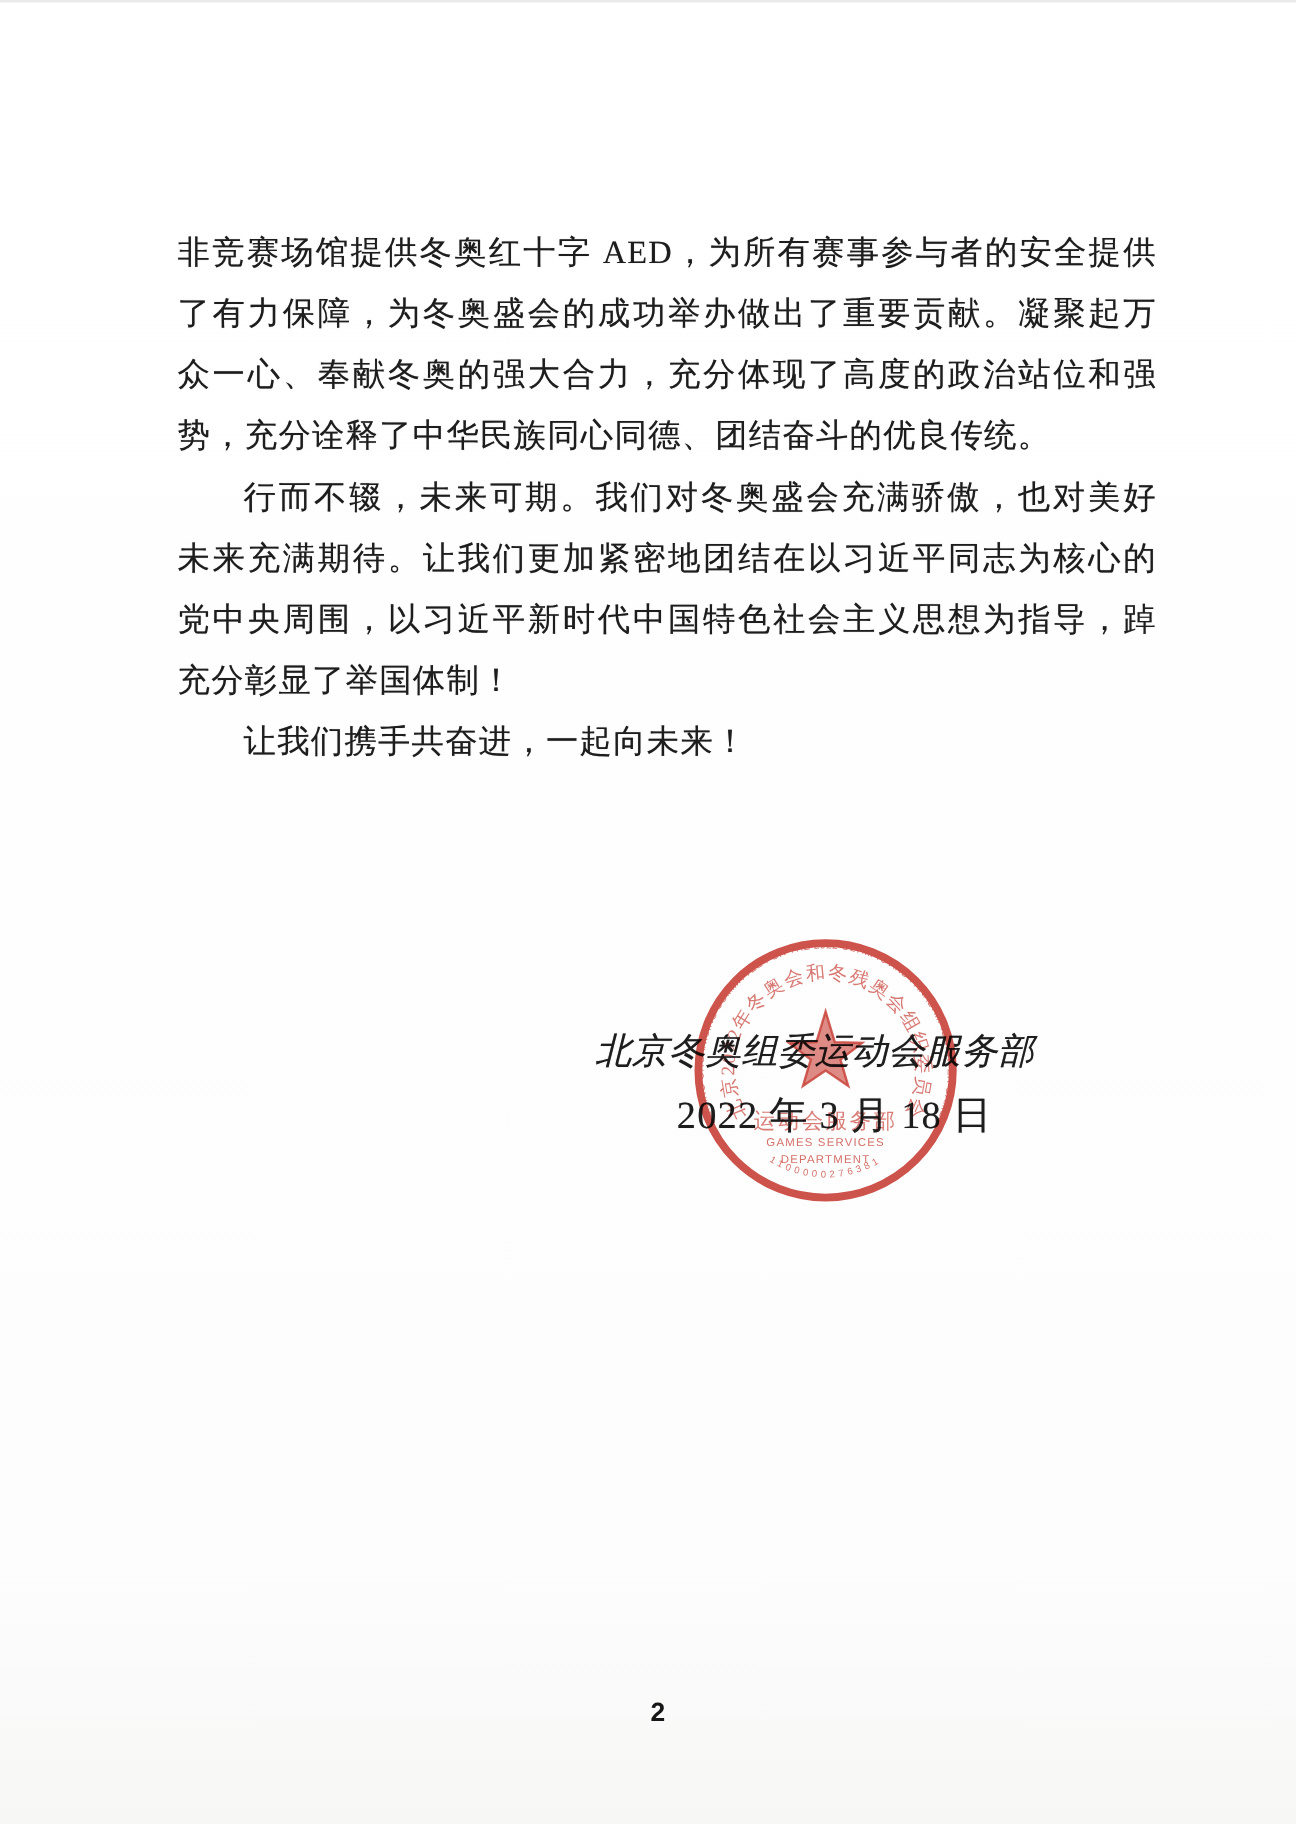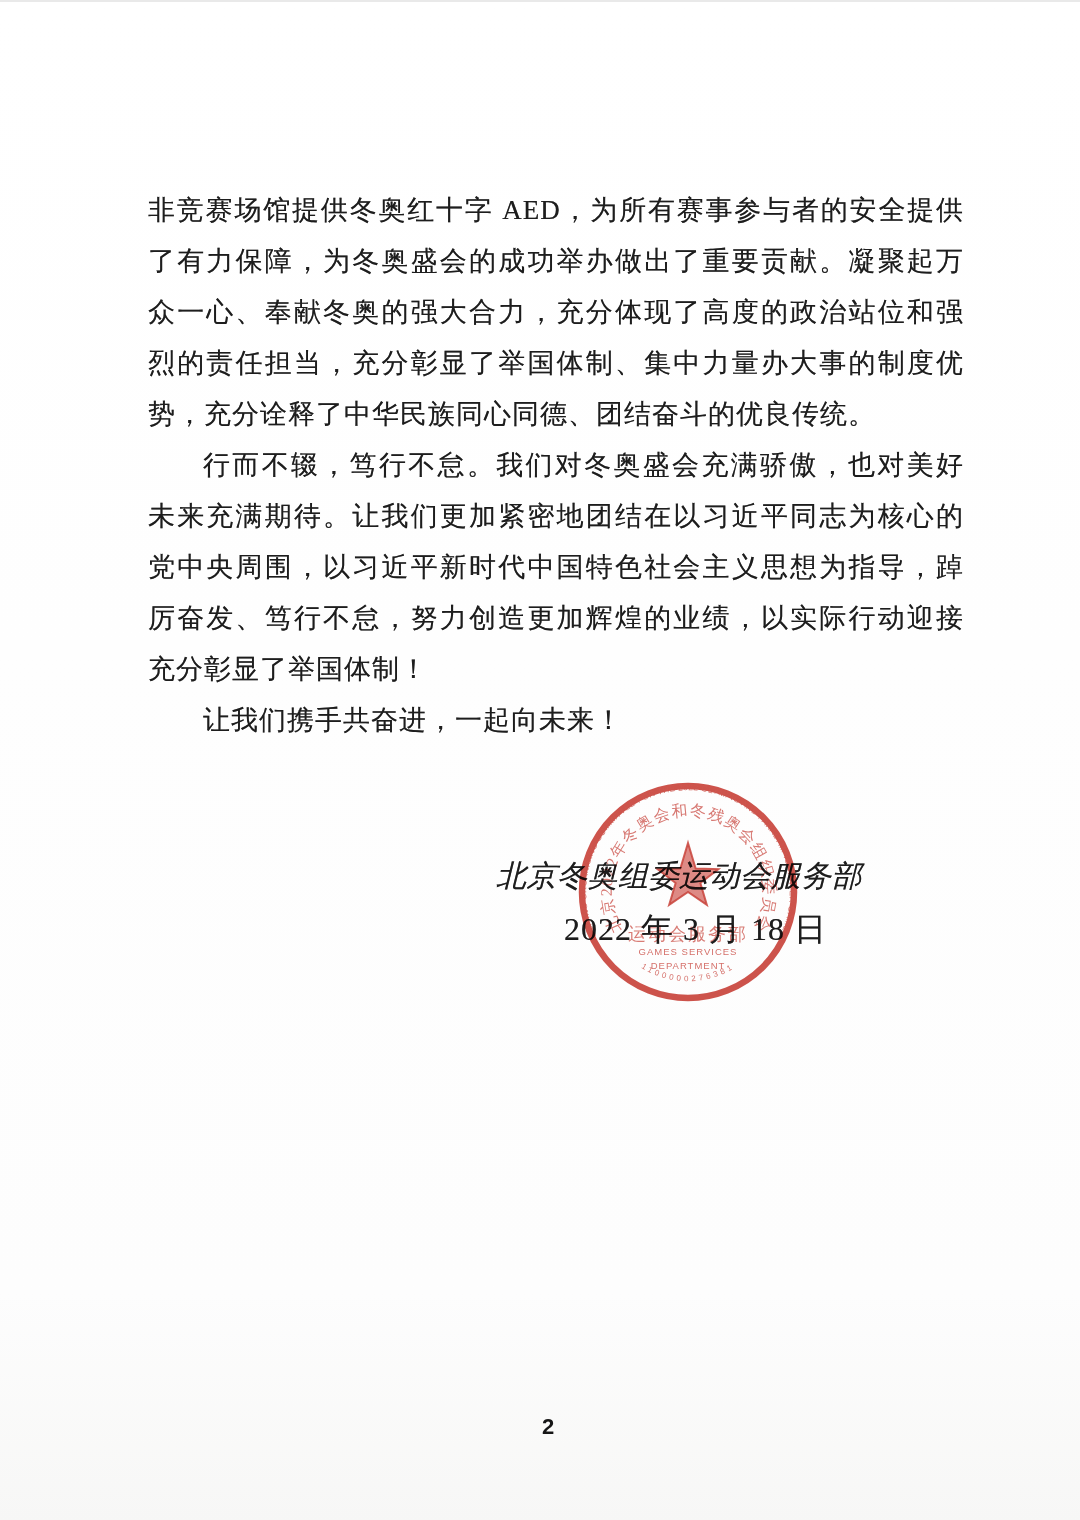--- a/index.html
+++ b/index.html
@@ -83,26 +83,24 @@
 </style>
 </head>
 <body>
 
 <div class="page">
 
   <div class="text-block">
     <div class="text-line fill">非竞赛场馆提供冬奥红十字 AED，为所有赛事参与者的安全提供</div>
     <div class="text-line fill">了有力保障，为冬奥盛会的成功举办做出了重要贡献。凝聚起万</div>
     <div class="text-line fill">众一心、奉献冬奥的强大合力，充分体现了高度的政治站位和强</div>
-    <div class="text-line fill">烈的责任担当，充分彰显了举国体制、集中力量办大事的制度优</div>
     <div class="text-line">势，充分诠释了中华民族同心同德、团结奋斗的优良传统。</div>
-    <div class="text-line fill indent">行而不辍，笃行不怠。我们对冬奥盛会充满骄傲，也对美好</div>
+    <div class="text-line fill indent">行而不辍，未来可期。我们对冬奥盛会充满骄傲，也对美好</div>
     <div class="text-line fill">未来充满期待。让我们更加紧密地团结在以习近平同志为核心的</div>
     <div class="text-line fill">党中央周围，以习近平新时代中国特色社会主义思想为指导，踔</div>
-    <div class="text-line fill">厉奋发、笃行不怠，努力创造更加辉煌的业绩，以实际行动迎接</div>
     <div class="text-line">充分彰显了举国体制！</div>
     <div class="text-line indent">让我们携手共奋进，一起向未来！</div>
   </div>
 
   <div class="signature-line">北京冬奥组委运动会服务部</div>
   <div class="date-line">2022 年 3 月 18 日</div>
 
   <svg class="seal" viewBox="-115 -115 230 230" xmlns="http://www.w3.org/2000/svg">
     <defs>
       <path id="arcEn" d="M -59,83 A 101.8,101.8 0 1 1 59,83"></path>

